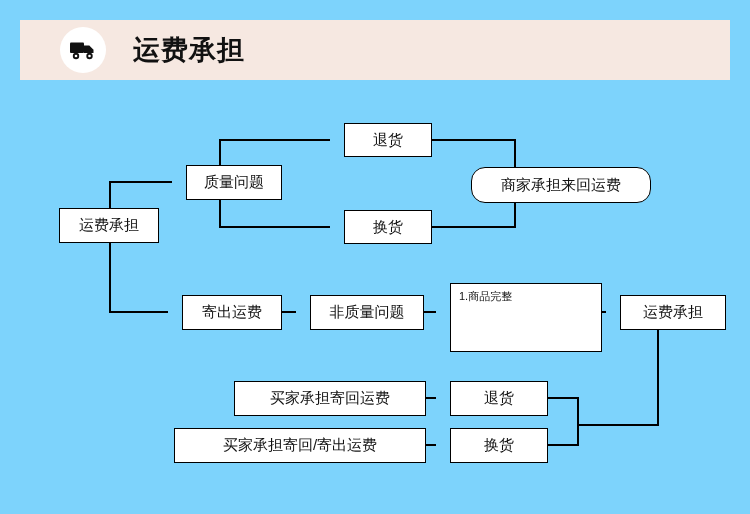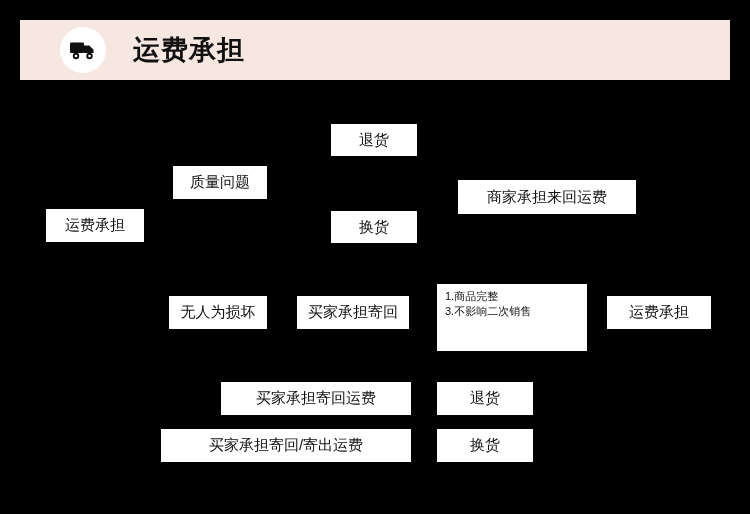--- a/index.html
+++ b/index.html
@@ -11,21 +11,21 @@
     width: 750px;
     height: 514px;
     font-family: "Liberation Sans", "DejaVu Sans", sans-serif;
     color: #1a1a1a;
     overflow: hidden;
   }
   #root {
     position: relative;
     width: 750px;
     height: 514px;
-    background: #000000;
+    background: #7dd3fc;
   }
 
   
   .header-band {
     position: absolute;
     left: 20px;
     top: 20px;
     width: 710px;
     height: 60px;
     background: #f6e8e1;
@@ -81,20 +81,21 @@
     border: 1.6px solid #000000;
     background: #ffffff;
     display: flex;
     align-items: center;
     justify-content: center;
     font-size: 15px;
     line-height: 1.25;
     color: #111111;
     white-space: nowrap;
     z-index: 2;
+    margin-left: 14px;
   }
   .node.multiline {
     display: block;
     padding: 5px 7px 5px 8px;
     white-space: normal;
     font-size: 11px;
     line-height: 1.38;
     text-align: left;
   }
   .node.multiline .cond-line { display: block; }
@@ -157,35 +158,34 @@
     </div>
 
     <div class="node" style="left:330px; top:123px; width:88px; height:34px;">
       <span>退货</span>
     </div>
 
     <div class="node" style="left:330px; top:210px; width:88px; height:34px;">
       <span>换货</span>
     </div>
 
-    <div class="node" style="left:457px; top:179px; width:180px; height:36px;">
+    <div class="node" style="left:457px; top:167px; width:180px; height:36px;border-radius:14px;">
       <span>商家承担来回运费</span>
     </div>
 
     <div class="node" style="left:168px; top:295px; width:100px; height:35px;">
-      <span>无人为损坏</span>
+      <span>寄出运费</span>
     </div>
 
     <div class="node" style="left:296px; top:295px; width:114px; height:35px;">
-      <span>买家承担寄回</span>
+      <span>非质量问题</span>
     </div>
 
     <div class="node multiline" style="left:436px; top:283px; width:152px; height:69px;">
       <span class="cond-line">1.商品完整</span>
-      <span class="cond-line">3.不影响二次销售</span>
     </div>
 
     <div class="node" style="left:606px; top:295px; width:106px; height:35px;">
       <span>运费承担</span>
     </div>
 
     <div class="node" style="left:220px; top:381px; width:192px; height:35px;justify-content:center;">
       <span>买家承担寄回运费</span>
     </div>
 

